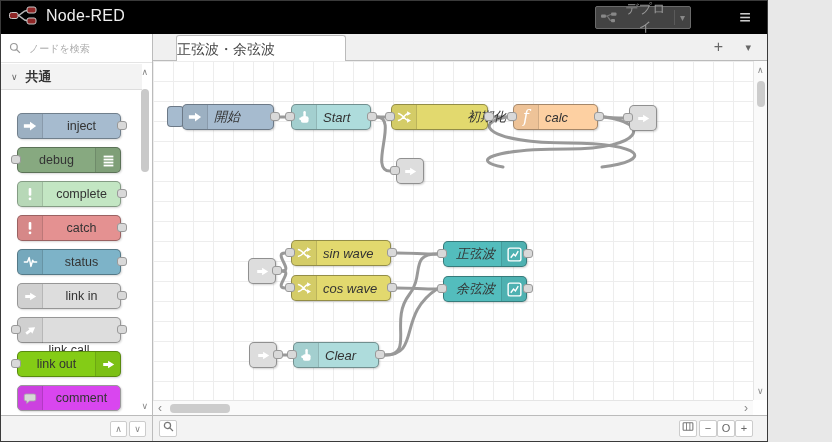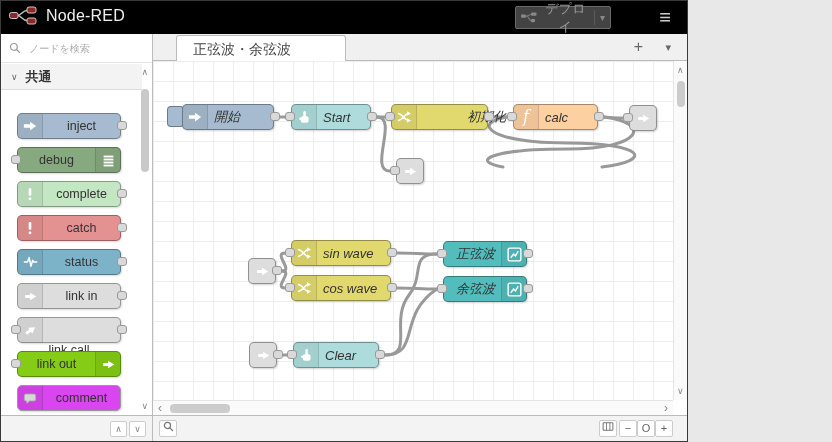--- a/index.html
+++ b/index.html
@@ -1,17 +1,17 @@
 <!DOCTYPE html>
 <html><head>
 <meta charset="utf-8">
 <style>
   html,body{margin:0;padding:0;background:#e8e8e8;}
   *{box-sizing:border-box;}
-  .window{position:relative;width:688px;height:442px;background:#fff;border:1px solid #3a3a3a;
+  .window{position:relative;width:768px;height:442px;background:#fff;border:1px solid #3a3a3a;
     font-family:"Liberation Sans",sans-serif;overflow:hidden;}
   
   .header{position:absolute;left:0;top:0;right:0;height:33px;background:#000;}
   .logo{position:absolute;left:8px;top:5px;display:flex;align-items:center;gap:7px;}
   .logo-text{color:#eee;font-size:16px;letter-spacing:.2px;}
   .deploy{position:absolute;right:76px;top:5px;height:23px;width:96px;background:#434343;
     border:1px solid #6a6a6a;border-radius:2px;display:flex;align-items:center;padding:0 5px;gap:5px;}
   .deploy-label{color:#999;font-size:13px;flex:1;text-align:center;}
   .deploy-caret{color:#888;font-size:10px;border-left:1px solid #5a5a5a;padding-left:5px;height:15px;line-height:15px;}
   .hamburger{position:absolute;right:16px;top:4px;color:#ccc;font-size:20px;line-height:24px;cursor:pointer;}
@@ -38,21 +38,21 @@
   .p-scroll-up{position:absolute;right:4px;top:33px;color:#888;font-size:9px;}
   .p-scroll-thumb{position:absolute;right:3px;top:55px;width:8px;height:83px;background:#c9c9c9;border-radius:4px;}
   .p-scroll-down{position:absolute;right:4px;bottom:30px;color:#888;font-size:9px;}
   .p-footer{position:absolute;left:0;right:0;bottom:0;height:26px;background:#f3f3f3;border-top:1px solid #bbb;}
   .p-foot-btn{position:absolute;top:5px;width:17px;height:16px;background:#fff;border:1px solid #ccc;border-radius:2px;
     color:#888;font-size:9px;text-align:center;line-height:14px;}
   
   .canvas{position:absolute;left:152px;top:33px;right:0;bottom:0;}
   .tabbar{position:absolute;left:0;right:0;top:0;height:27px;background:#f0f0f0;border-bottom:1px solid #bbb;}
   .tab{position:absolute;left:23px;top:1px;width:170px;height:27px;background:#fff;border:1px solid #bbb;border-bottom:none;
-    border-radius:3px 3px 0 0;font-size:14px;color:#444;line-height:26px;padding-left:16px;}
+    border-radius:3px 3px 0 0;font-size:14px;color:#444;line-height:26px;padding-left:0;}
   .tab-plus{position:absolute;right:44px;top:4px;color:#666;font-size:16px;line-height:18px;}
   .tab-caret{position:absolute;right:16px;top:7px;color:#666;font-size:11px;}
   .viewport{position:absolute;left:0;top:27px;right:14px;bottom:41px;background:#fff;overflow:hidden;
     background-image:linear-gradient(#ededed 1px,transparent 1px),linear-gradient(90deg,#ededed 1px,transparent 1px);
     background-size:20px 20px;}
   .wires{position:absolute;left:0;top:0;}
   .wire{stroke:#999;stroke-width:3;fill:none;stroke-linecap:round;}
   .fnode{position:absolute;height:26px;}
   .fbody{position:absolute;inset:0;border:1px solid rgba(0,0,0,.35);border-radius:5px;display:flex;
     box-shadow:1px 1px 2px rgba(0,0,0,.18);}

